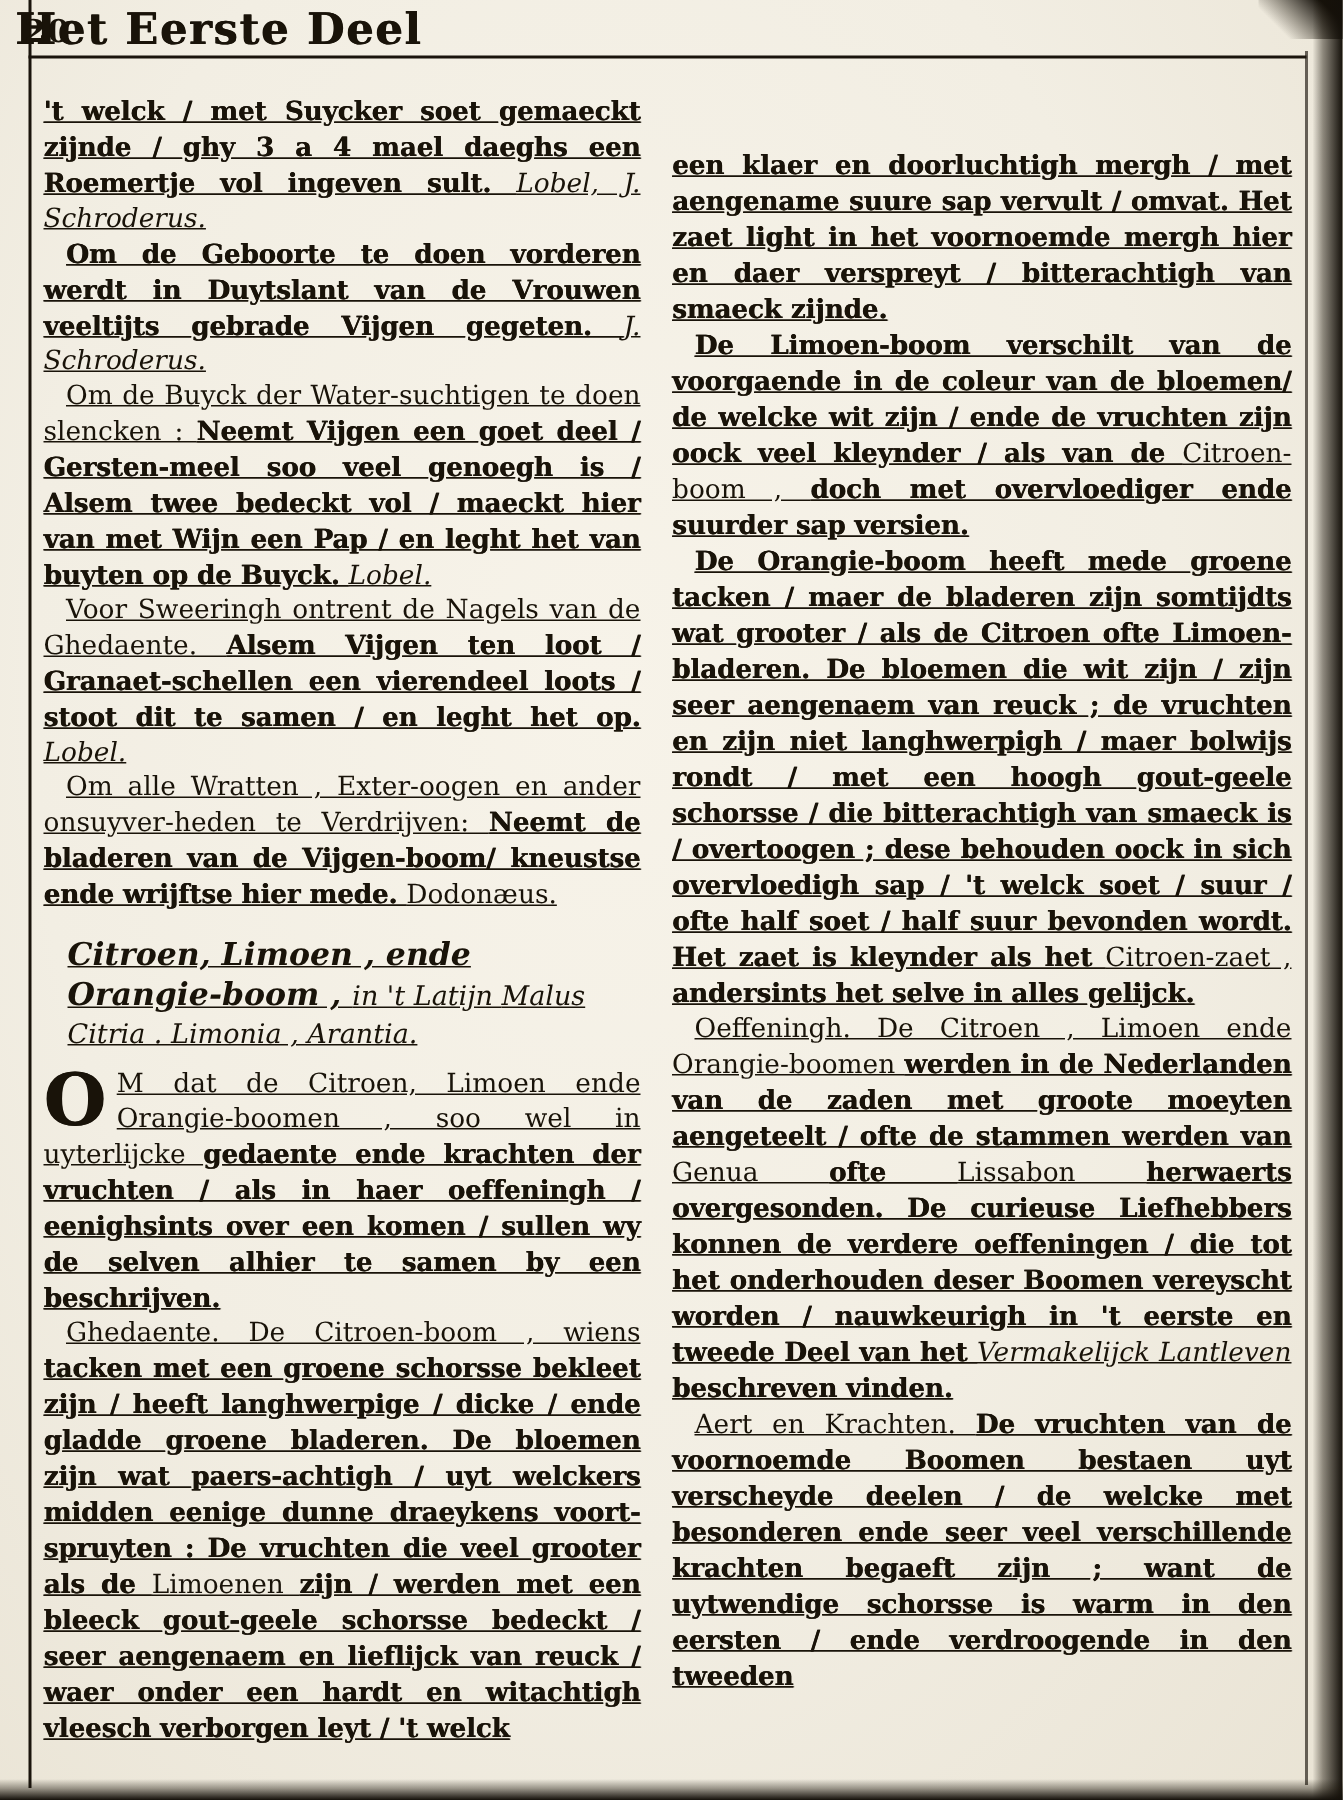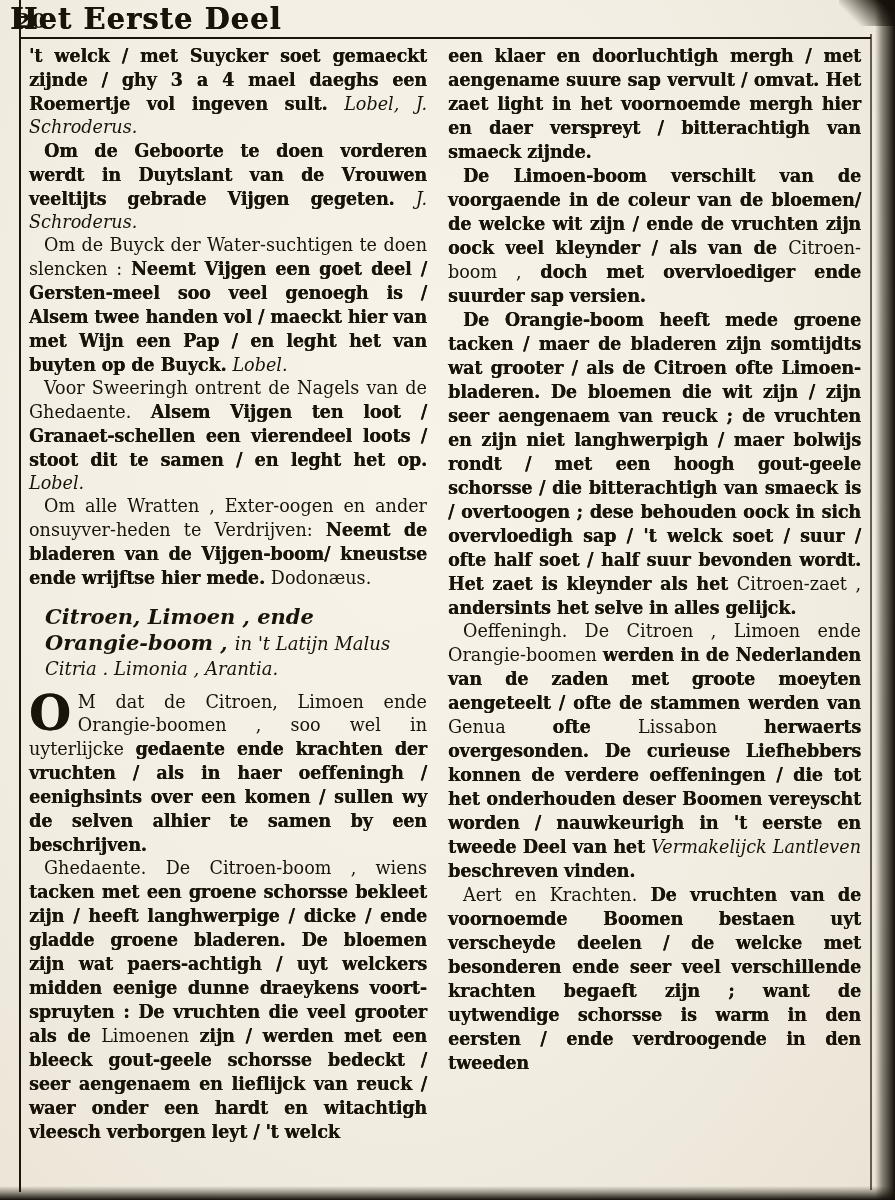--- a/index.html
+++ b/index.html
@@ -51,21 +51,21 @@
     font-size:29px;font-weight:700;letter-spacing:1px;
     line-height:34px;
     text-shadow:.4px 0 0 currentColor;
   }
   .header-rule{
     position:absolute;top:37px;left:19px;right:24px;height:2px;background:var(--rule);
   }
   
   .columns{
     position:absolute;top:42px;left:27px;right:32px;bottom:16px;
-    display:flex;align-items:flex-start;
+    display:flex;align-items:center;text-decoration:underline;
   }
   .col{min-width:0;}
   .col-left{flex:0 0 408px;padding:2px 8px 0 2px;}
   .divider{flex:0 0 2px;background:var(--rule);}
   .col-right{flex:1;padding:2px 2px 0 11px;display:flex;flex-direction:column;}
   p.para{
     margin:0;
     font-size:17.6px;line-height:23px;
     text-align:justify;
     color:var(--ink);
@@ -96,21 +96,21 @@
   <header class="header">
     <span class="pagenum">20</span>
     <h1 class="title">Het Eerste Deel</h1>
   </header>
   <div class="header-rule"></div>
 
   <main class="columns">
     <div class="col col-left">
         <p class="para"><span class="run-bl">'t welck / met Suycker soet gemaeckt zijnde / ghy 3 a 4 mael daeghs een Roemertje vol ingeven sult. </span><span class="run-it">Lobel, J. Schroderus.</span></p>
         <p class="para indent"><span class="run-bl">Om de Geboorte te doen vorderen werdt in Duytslant van de Vrouwen veeltijts gebrade Vijgen gegeten. </span><span class="run-it">J. Schroderus.</span></p>
-        <p class="para indent"><span class="run-ro">Om de Buyck der Water-suchtigen te doen slencken : </span><span class="run-bl">Neemt Vijgen een goet deel / Gersten-meel soo veel genoegh is / Alsem twee handen vol / maeckt hier van met Wijn een Pap / en leght het van buyten op de Buyck. </span><span class="run-it">Lobel.</span></p>
+        <p class="para indent"><span class="run-ro">Om de Buyck der Water-suchtigen te doen slencken : </span><span class="run-bl">Neemt Vijgen een goet deel / Gersten-meel soo veel genoegh is / Alsem twee bedeckt vol / maeckt hier van met Wijn een Pap / en leght het van buyten op de Buyck. </span><span class="run-it">Lobel.</span></p>
         <p class="para indent"><span class="run-ro">Voor Sweeringh ontrent de Nagels van de Ghedaente. </span><span class="run-bl">Alsem Vijgen ten loot / Granaet-schellen een vierendeel loots / stoot dit te samen / en leght het op. </span><span class="run-it">Lobel.</span></p>
         <p class="para indent"><span class="run-ro">Om alle Wratten , Exter-oogen en ander onsuyver-heden te Verdrijven: </span><span class="run-bl">Neemt de bladeren van de Vijgen-boom/ kneustse ende wrijftse hier mede. </span><span class="run-ro">Dodonæus.</span></p>
         <p class="para heading"><span class="run-hb">Citroen, Limoen , ende Orangie-boom , </span><span class="run-it">in 't Latijn </span><span class="run-it">Malus Citria . Limonia , Arantia.</span></p>
         <p class="para"><span class="dropcap">O</span><span class="run-ro">M dat de Citroen, Limoen ende Orangie-boomen , soo wel in uyterlijcke </span><span class="run-bl">gedaente ende krachten der vruchten / als in haer oeffeningh / eenighsints over een komen / sullen wy de selven alhier te samen by een beschrijven.</span></p>
         <p class="para indent"><span class="run-ro">Ghedaente. De Citroen-boom , wiens </span><span class="run-bl">tacken met een groene schorsse bekleet zijn / heeft langhwerpige / dicke / ende gladde groene bladeren. De bloemen zijn wat paers-achtigh / uyt welckers midden eenige dunne draeykens voort-spruyten : De vruchten die veel grooter als de </span><span class="run-ro">Limoenen </span><span class="run-bl">zijn / werden met een bleeck gout-geele schorsse bedeckt / seer aengenaem en lieflijck van reuck / waer onder een hardt en witachtigh vleesch verborgen leyt / 't welck</span></p>
       </div>
     <div class="divider"></div>
     <div class="col col-right">
       <div>
           <p class="para"><span class="run-bl">een klaer en doorluchtigh mergh / met aengename suure sap vervult / omvat. Het zaet light in het voornoemde mergh hier en daer verspreyt / bitterachtigh van smaeck zijnde.</span></p>

